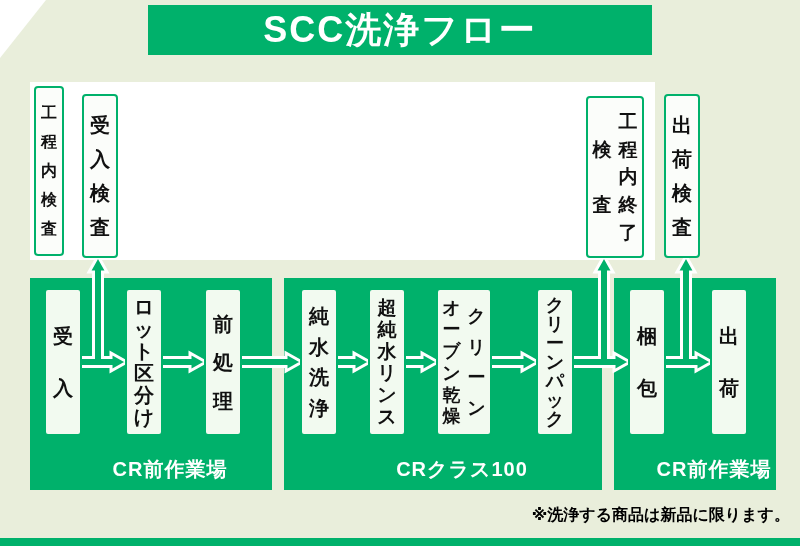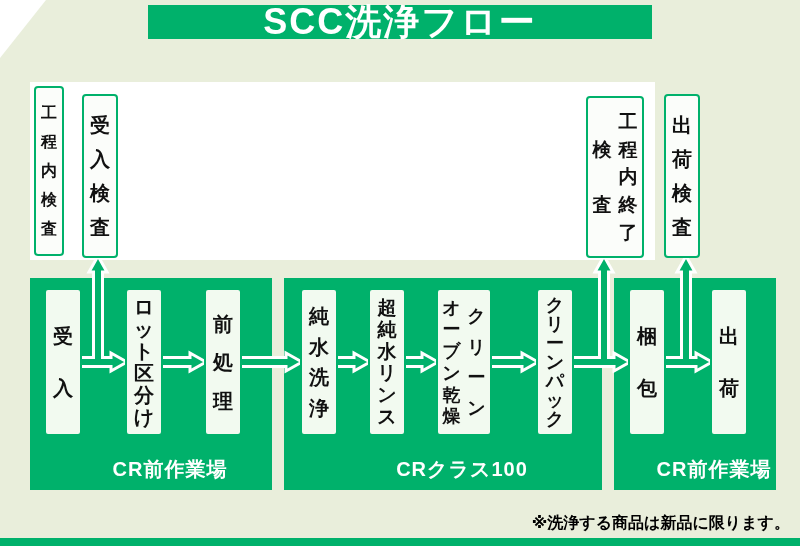--- a/index.html
+++ b/index.html
@@ -10,21 +10,21 @@
     background: var(--background, #e9eedb);
     font-family: "Liberation Sans", "DejaVu Sans", sans-serif;
     color: #111;
   }
   .corner {
     position: absolute; top: 0; left: 0; width: 0; height: 0;
     border-top: 58px solid #ffffff;
     border-right: 46px solid transparent;
   }
   .title-bar {
-    position: absolute; left: 148px; top: 5px; width: 504px; height: 34px;
+    position: absolute; left: 148px; top: 5px; width: 504px; height: 50px;
     background: var(--green, #00b16b);
     color: #fff; display: flex; align-items: center; justify-content: center;
     font-size: 36px; font-weight: bold; letter-spacing: 2px;
   }
   .white-area {
     position: absolute; left: 30px; top: 82px; width: 625px; height: 178px;
     background: #ffffff;
   }
   .panel {
     position: absolute; top: 278px; height: 212px;
@@ -51,21 +51,21 @@
     align-items: center; flex: 1;
   }
   .vcol span { line-height: 1; }
   svg.arrows {
     position: absolute; left: 0; top: 0; z-index: 5; pointer-events: none;
   }
   .ar-under { stroke: #ffffff; stroke-width: 12; fill: none; }
   .ar-stem  { stroke: var(--green, #00b16b); stroke-width: 6; fill: none; }
   .ar-head  { fill: var(--green, #00b16b); stroke: #ffffff; stroke-width: 3; }
   .note {
-    position: absolute; right: 10px; bottom: 12px;
+    position: absolute; right: 10px; bottom: 20px;
     font-size: 16px; font-weight: bold; color: #000;
   }
   .bottom-bar {
     position: absolute; left: 0; bottom: 0; width: 100%; height: 8px;
     background: var(--green, #00b16b);
   }
 </style>
 </head>
 <body>
 

